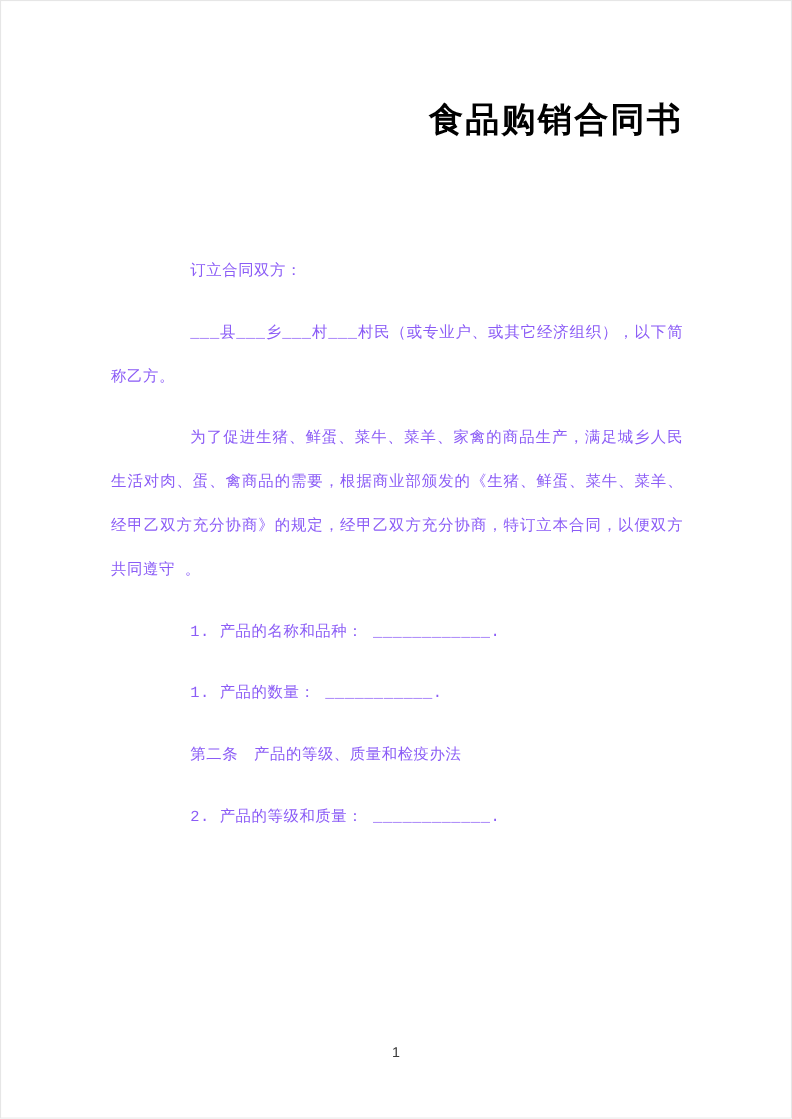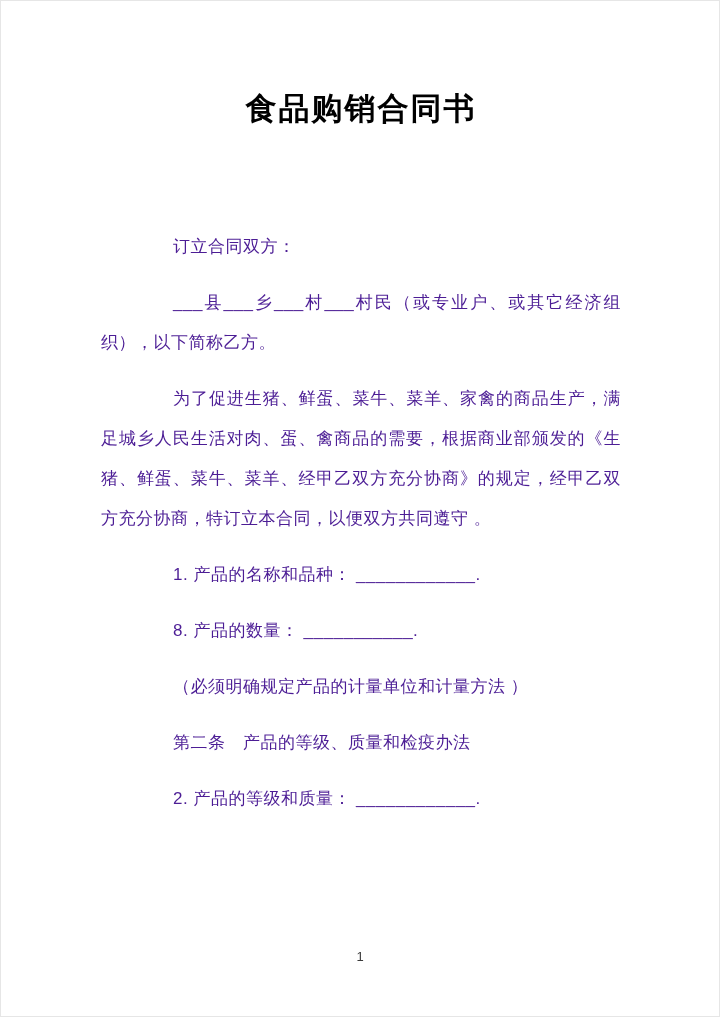--- a/index.html
+++ b/index.html
@@ -21,32 +21,33 @@
   .content {
     box-sizing: border-box;
     padding: 88px 98px 0 100px;
   }
   .doc-title {
     margin: 0 0 98px 0;
     font-size: 31px;
     line-height: 40px;
     font-weight: 700;
     letter-spacing: 2px;
-    text-align: center;
+    text-align: right;
     color: #000000;
   }
   .doc-paragraph {
     margin: 0 0 16px 0;
-    font-size: 17px;
+    font-size: 14px;
     line-height: 40px;
     letter-spacing: 0.5px;
     text-align: justify;
     text-indent: 72px;
     word-break: break-all;
-    color: #4c1d95;
+    color: #8b5cf6;
+    font-family: Liberation Mono, monospace;
   }
   .page-number {
     position: absolute;
     left: 0;
     bottom: 52px;
     width: 100%;
     text-align: center;
     font-size: 13px;
     color: #3a3a3a;
   }
@@ -61,23 +62,22 @@
     <p class="doc-paragraph">订立合同双方：</p>
 
 
     <p class="doc-paragraph">___县___乡___村___村民（或专业户、或其它经济组织），以下简称乙方。</p>
 
     <p class="doc-paragraph">为了促进生猪、鲜蛋、菜牛、菜羊、家禽的商品生产，满足城乡人民生活对肉、蛋、禽商品的需要，根据商业部颁发的《生猪、鲜蛋、菜牛、菜羊、经甲乙双方充分协商》的规定，经甲乙双方充分协商，特订立本合同，以便双方共同遵守 。</p>
 
 
     <p class="doc-paragraph">1. 产品的名称和品种： ____________.</p>
 
-    <p class="doc-paragraph">8. 产品的数量： ___________.</p>
+    <p class="doc-paragraph">1. 产品的数量： ___________.</p>
 
-    <p class="doc-paragraph">（必须明确规定产品的计量单位和计量方法 ）</p>
 
     <p class="doc-paragraph">第二条　产品的等级、质量和检疫办法</p>
 
     <p class="doc-paragraph">2. 产品的等级和质量： ____________.</p>
   </div>
 
   <div class="page-number">1</div>
 </div>
 
 </body></html>

